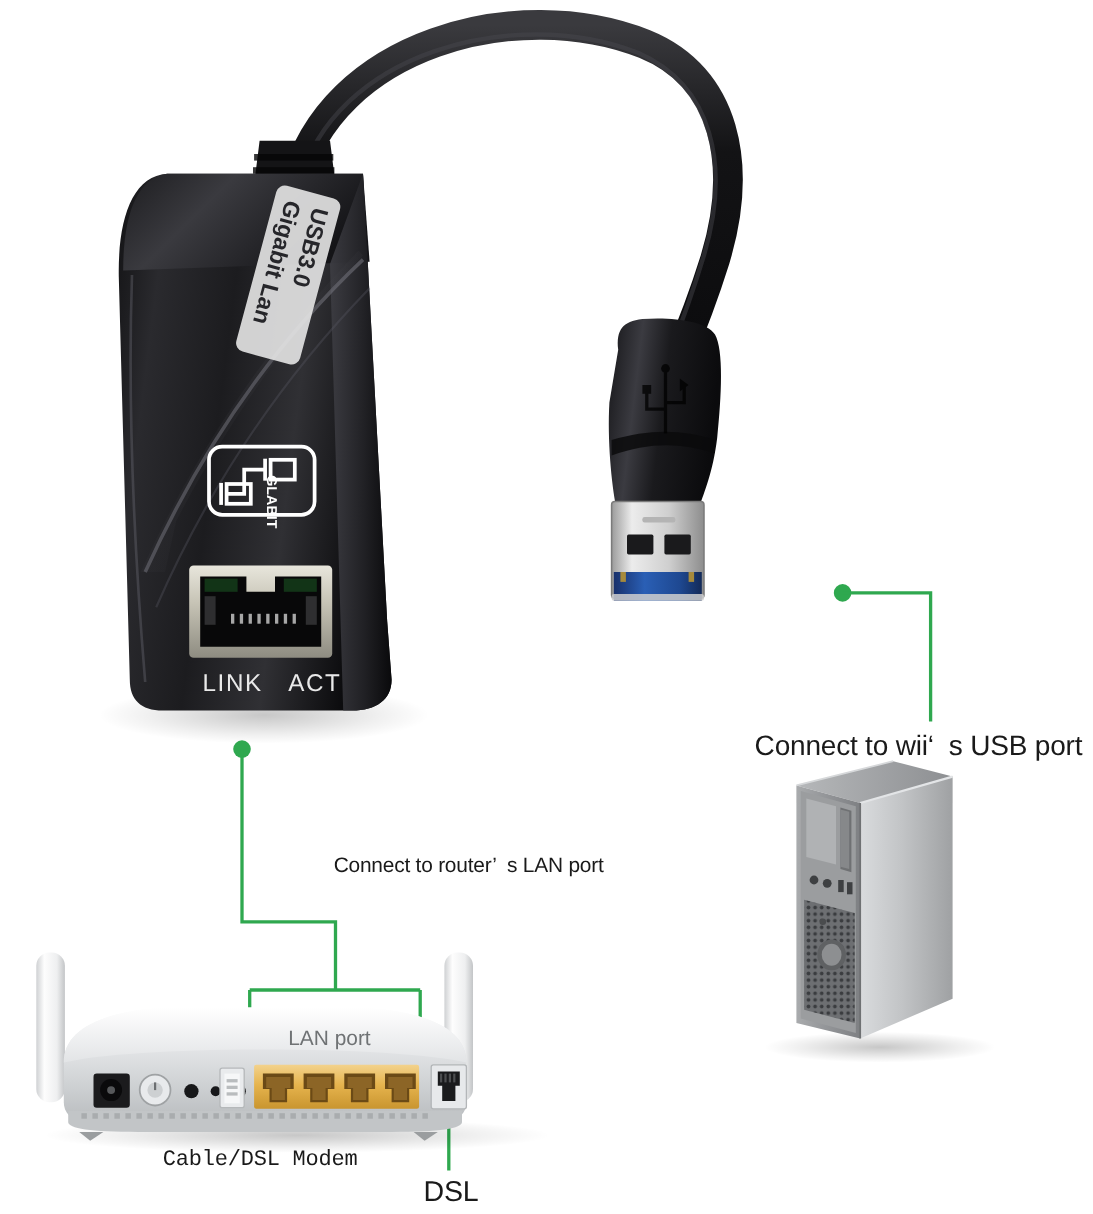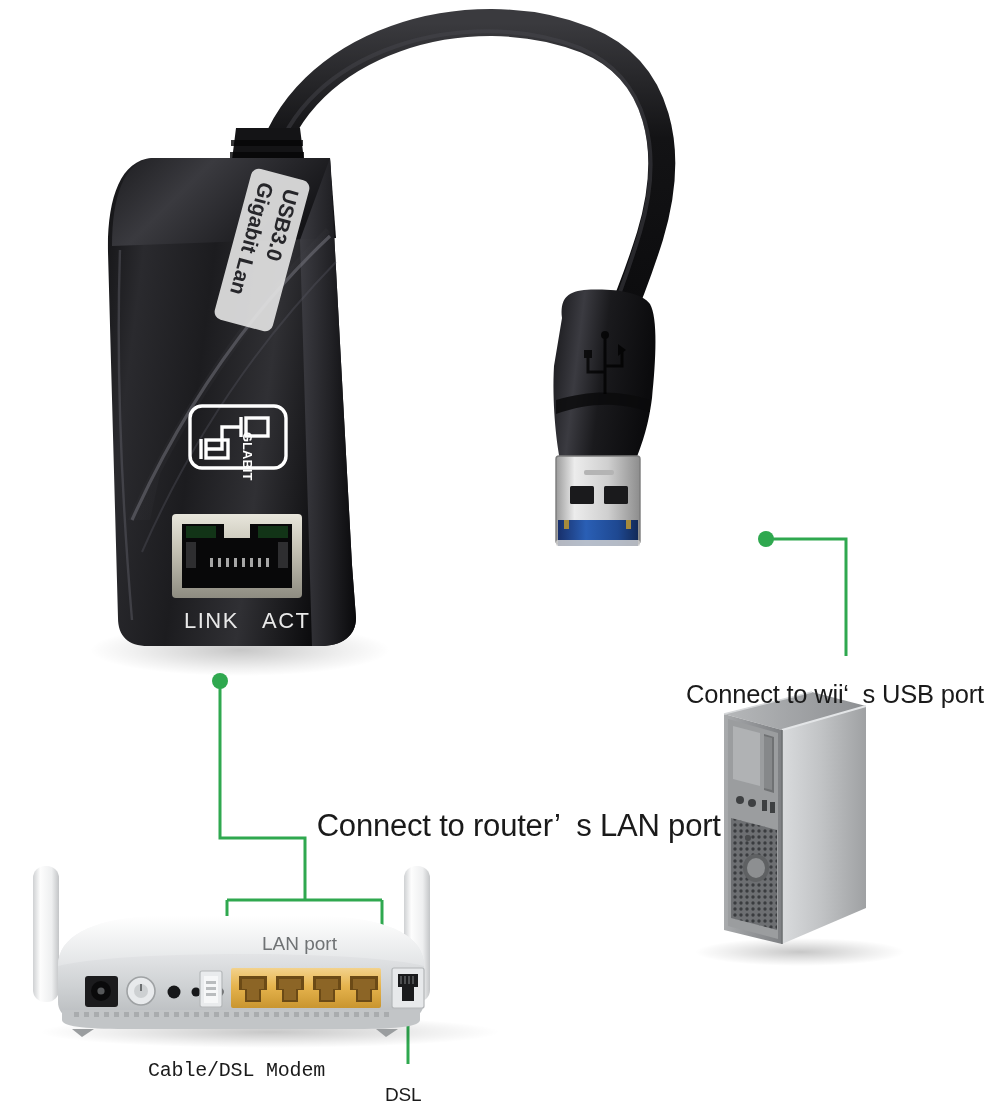--- a/index.html
+++ b/index.html
@@ -27,40 +27,39 @@
   }
 
   
   .anno {
     position: absolute;
     color: #1a1a1a;
     font-family: "Liberation Sans", sans-serif;
     white-space: pre;
     line-height: 1.18;
     letter-spacing: -0.2px;
-    margin-top: 16px;
   }
   #anno-usb {
     left: 686px; top: 663px;
     font-size: 25.5px;
   }
   #anno-lan {
     left: 283px; top: 755px;
-    font-size: 31px;
+    font-size: 19px;
     text-align: right;
   }
   #anno-lan .l2 { display: block; }
   #anno-modem {
     left: 148px; top: 1043px;
     font-size: 20px;
     font-family: Liberation Mono, monospace;
   }
   #anno-dsl {
     left: 385px; top: 1068px;
-    font-size: 19px;
+    font-size: 26px;
   }
 </style>
 </head>
 <body>
 
 <div id="stage">
 
   <svg id="artwork" viewBox="0 0 994 1104">
     <defs>
 

